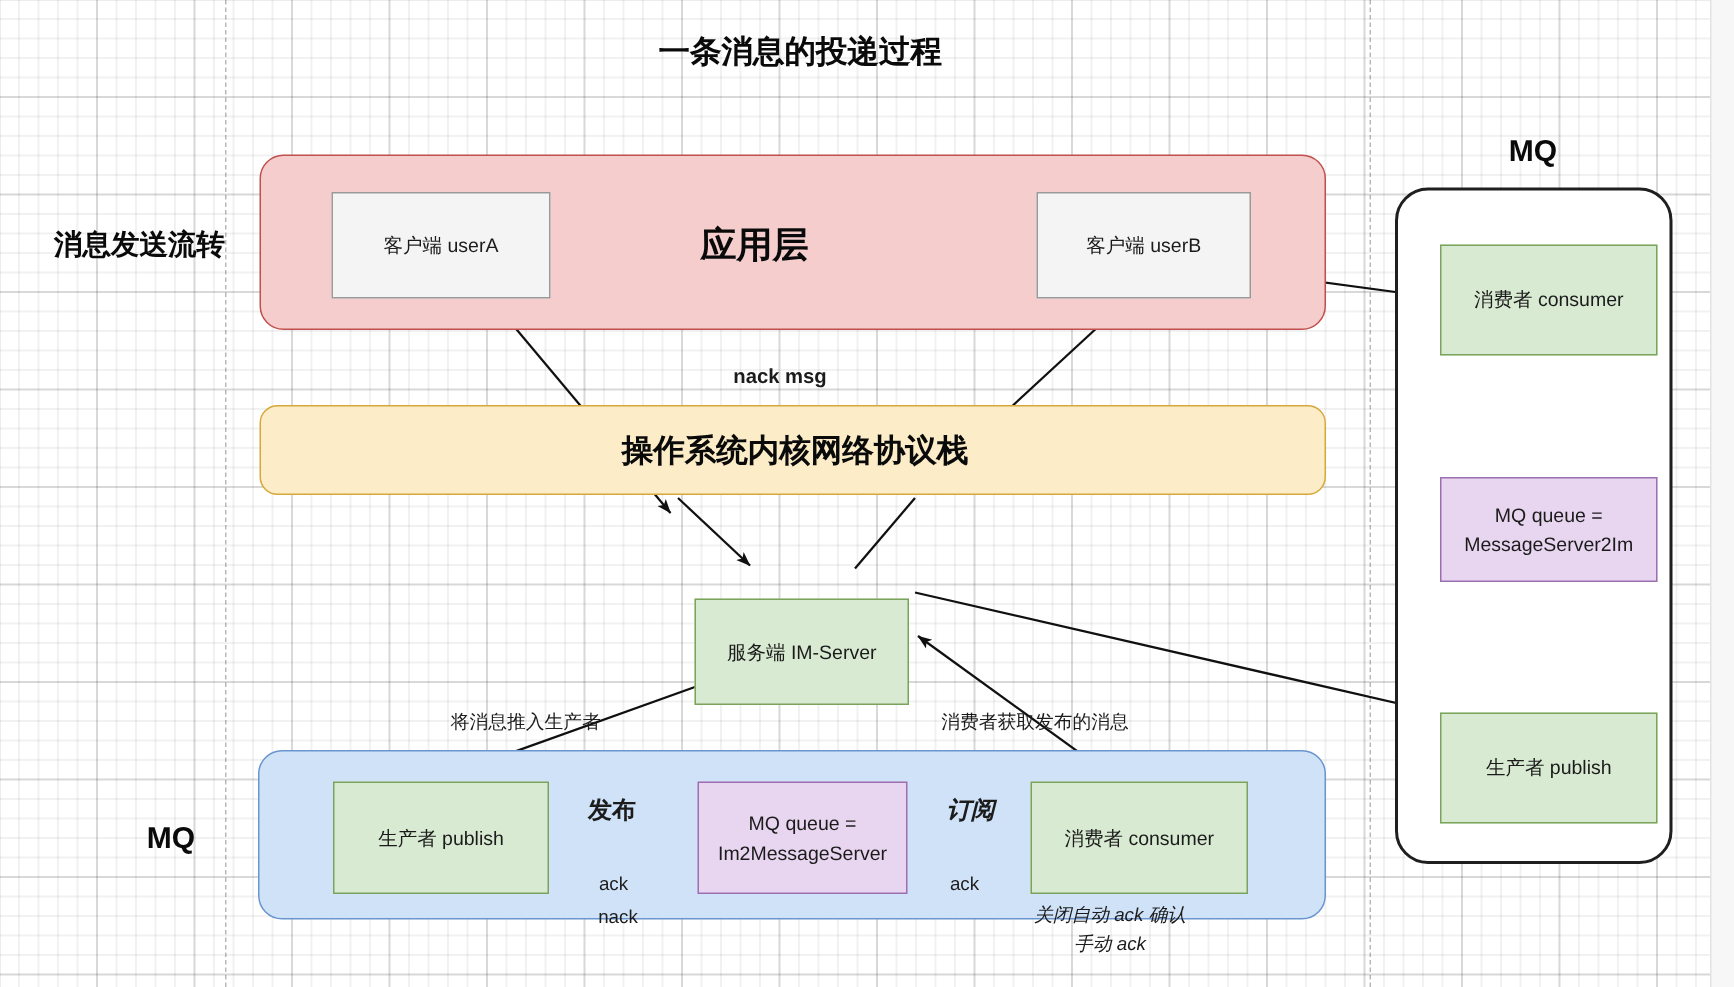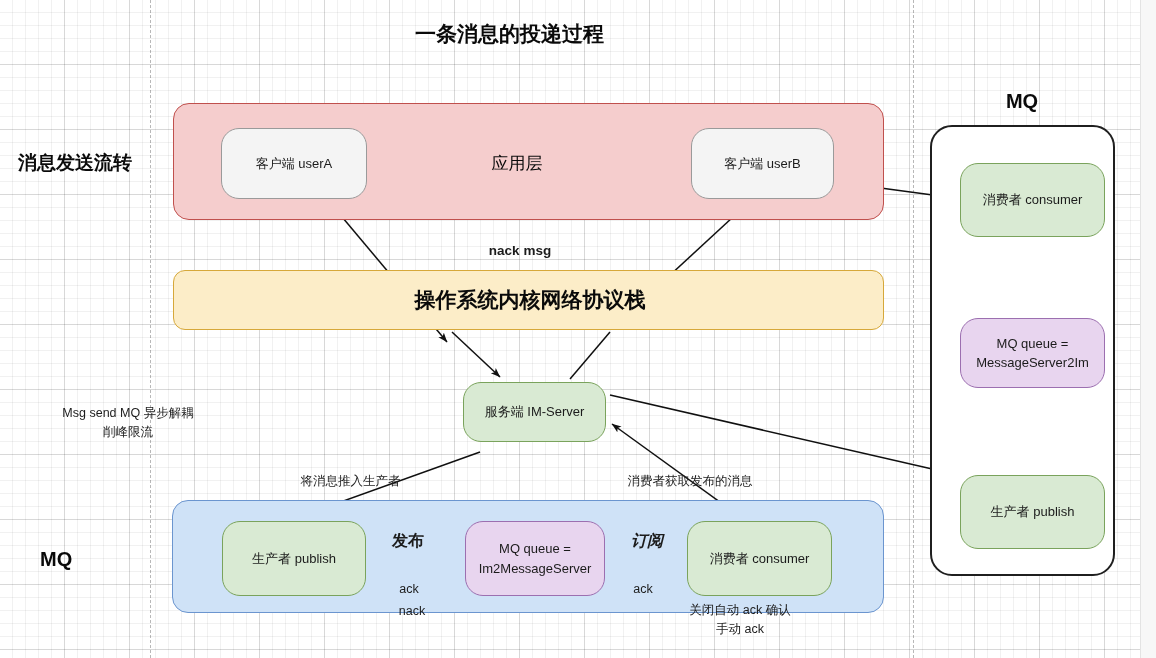--- a/index.html
+++ b/index.html
@@ -27,24 +27,25 @@
     position:absolute;top:0;width:0;height:658px;
     border-left:1px dashed rgba(0,0,0,0.28);
   }
   svg.edges{position:absolute;left:0;top:0;width:1156px;height:658px;overflow:visible;}
 
   .node{position:absolute;box-sizing:border-box;display:flex;align-items:center;
         justify-content:center;text-align:center;}
   .title{
     position:absolute;font-weight:bold;font-size:21px;color:#0a0a0a;
     white-space:nowrap;
+    padding-left:24px;
   }
   .sectlabel{
     position:absolute;font-weight:bold;font-size:19px;color:#0a0a0a;
-    white-space:nowrap;text-align:left;
+    white-space:nowrap;text-align:right;
   }
   .grouplabel{
     position:absolute;font-weight:bold;font-size:20px;color:#0a0a0a;
     white-space:nowrap;text-align:center;
   }
   .edgelabel{
     position:absolute;font-size:12.5px;color:#1c1c1c;white-space:nowrap;
     text-align:center;line-height:1.45;
   }
   .edgelabel.bold{font-weight:bold;font-size:16px;}
@@ -65,31 +66,31 @@
   .band-mqbottom{
     left:172px;top:500px;width:712px;height:113px;
     background:#cfe2f7;border:1.6px solid #6b95cf;border-radius:16px;
   }
   .band-mqright{
     left:930px;top:125px;width:185px;height:451px;
     background:#ffffff;border:2px solid #1f1f1f;border-radius:22px;
   }
 
   
-  .box{border-radius:18px;font-size:13px;color:#1b1b1b;padding:4px 6px;line-height:1.5;}
+  .box{border-radius:0;font-size:13px;color:#1b1b1b;padding:4px 6px;line-height:1.5;}
   .box.grey{background:#f4f4f4;border:1.4px solid #9a9a9a;}
   .box.green{background:#d9ead3;border:1.4px solid #7aa35c;}
   .box.purple{background:#e8d5ef;border:1.4px solid #9c6fb0;}
 
   .n-userA{left:221px;top:128px;width:146px;height:71px;}
   .n-userB{left:691px;top:128px;width:143px;height:71px;}
-  .lbl-app{left:422px;top:143px;width:190px;height:40px;font-weight:normal;font-size:17px;color:#0a0a0a;}
+  .lbl-app{left:408px;top:143px;width:190px;height:40px;font-weight:bold;font-size:24px;color:#0a0a0a;}
   .lbl-os{left:330px;top:283px;width:400px;height:34px;font-weight:bold;font-size:21px;color:#0a0a0a;text-align:right;}
 
-  .n-imserver{left:463px;top:382px;width:143px;height:60px;}
+  .n-imserver{left:463px;top:399px;width:143px;height:71px;}
 
   .n-producer{left:222px;top:521px;width:144px;height:75px;}
   .n-mqqueue{left:465px;top:521px;width:140px;height:75px;}
   .n-consumer{left:687px;top:521px;width:145px;height:75px;}
 
   .n-rconsumer{left:960px;top:163px;width:145px;height:74px;}
   .n-rqueue{left:960px;top:318px;width:145px;height:70px;}
   .n-rproducer{left:960px;top:475px;width:145px;height:74px;}
 </style>
 </head>
@@ -190,23 +191,19 @@
   <div class="edgelabel bold" style="left:378px;top:529px;width:60px;">发布</div>
 
   <div class="edgelabel bold" style="left:617px;top:529px;width:60px;font-style:italic;">订阅</div>
 
   <div class="edgelabel" style="left:384px;top:580px;width:50px;">ack</div>
 
   <div class="edgelabel" style="left:384px;top:602px;width:56px;">nack</div>
 
   <div class="edgelabel" style="left:618px;top:580px;width:50px;">ack</div>
 
-  <div class="note" style="left:28px;top:404px;width:200px;">
-    <span>Msg send MQ 异步解耦</span><br>
-    <span>削峰限流</span>
-  </div>
-
-  <div class="note" style="left:620px;top:601px;width:240px;">
+
+  <div class="note" style="left:620px;top:601px;width:240px;font-style:italic;">
     <span>关闭自动 ack 确认</span><br>
     <span>手动 ack</span>
   </div>
 
 </div>
 
 </body></html>

